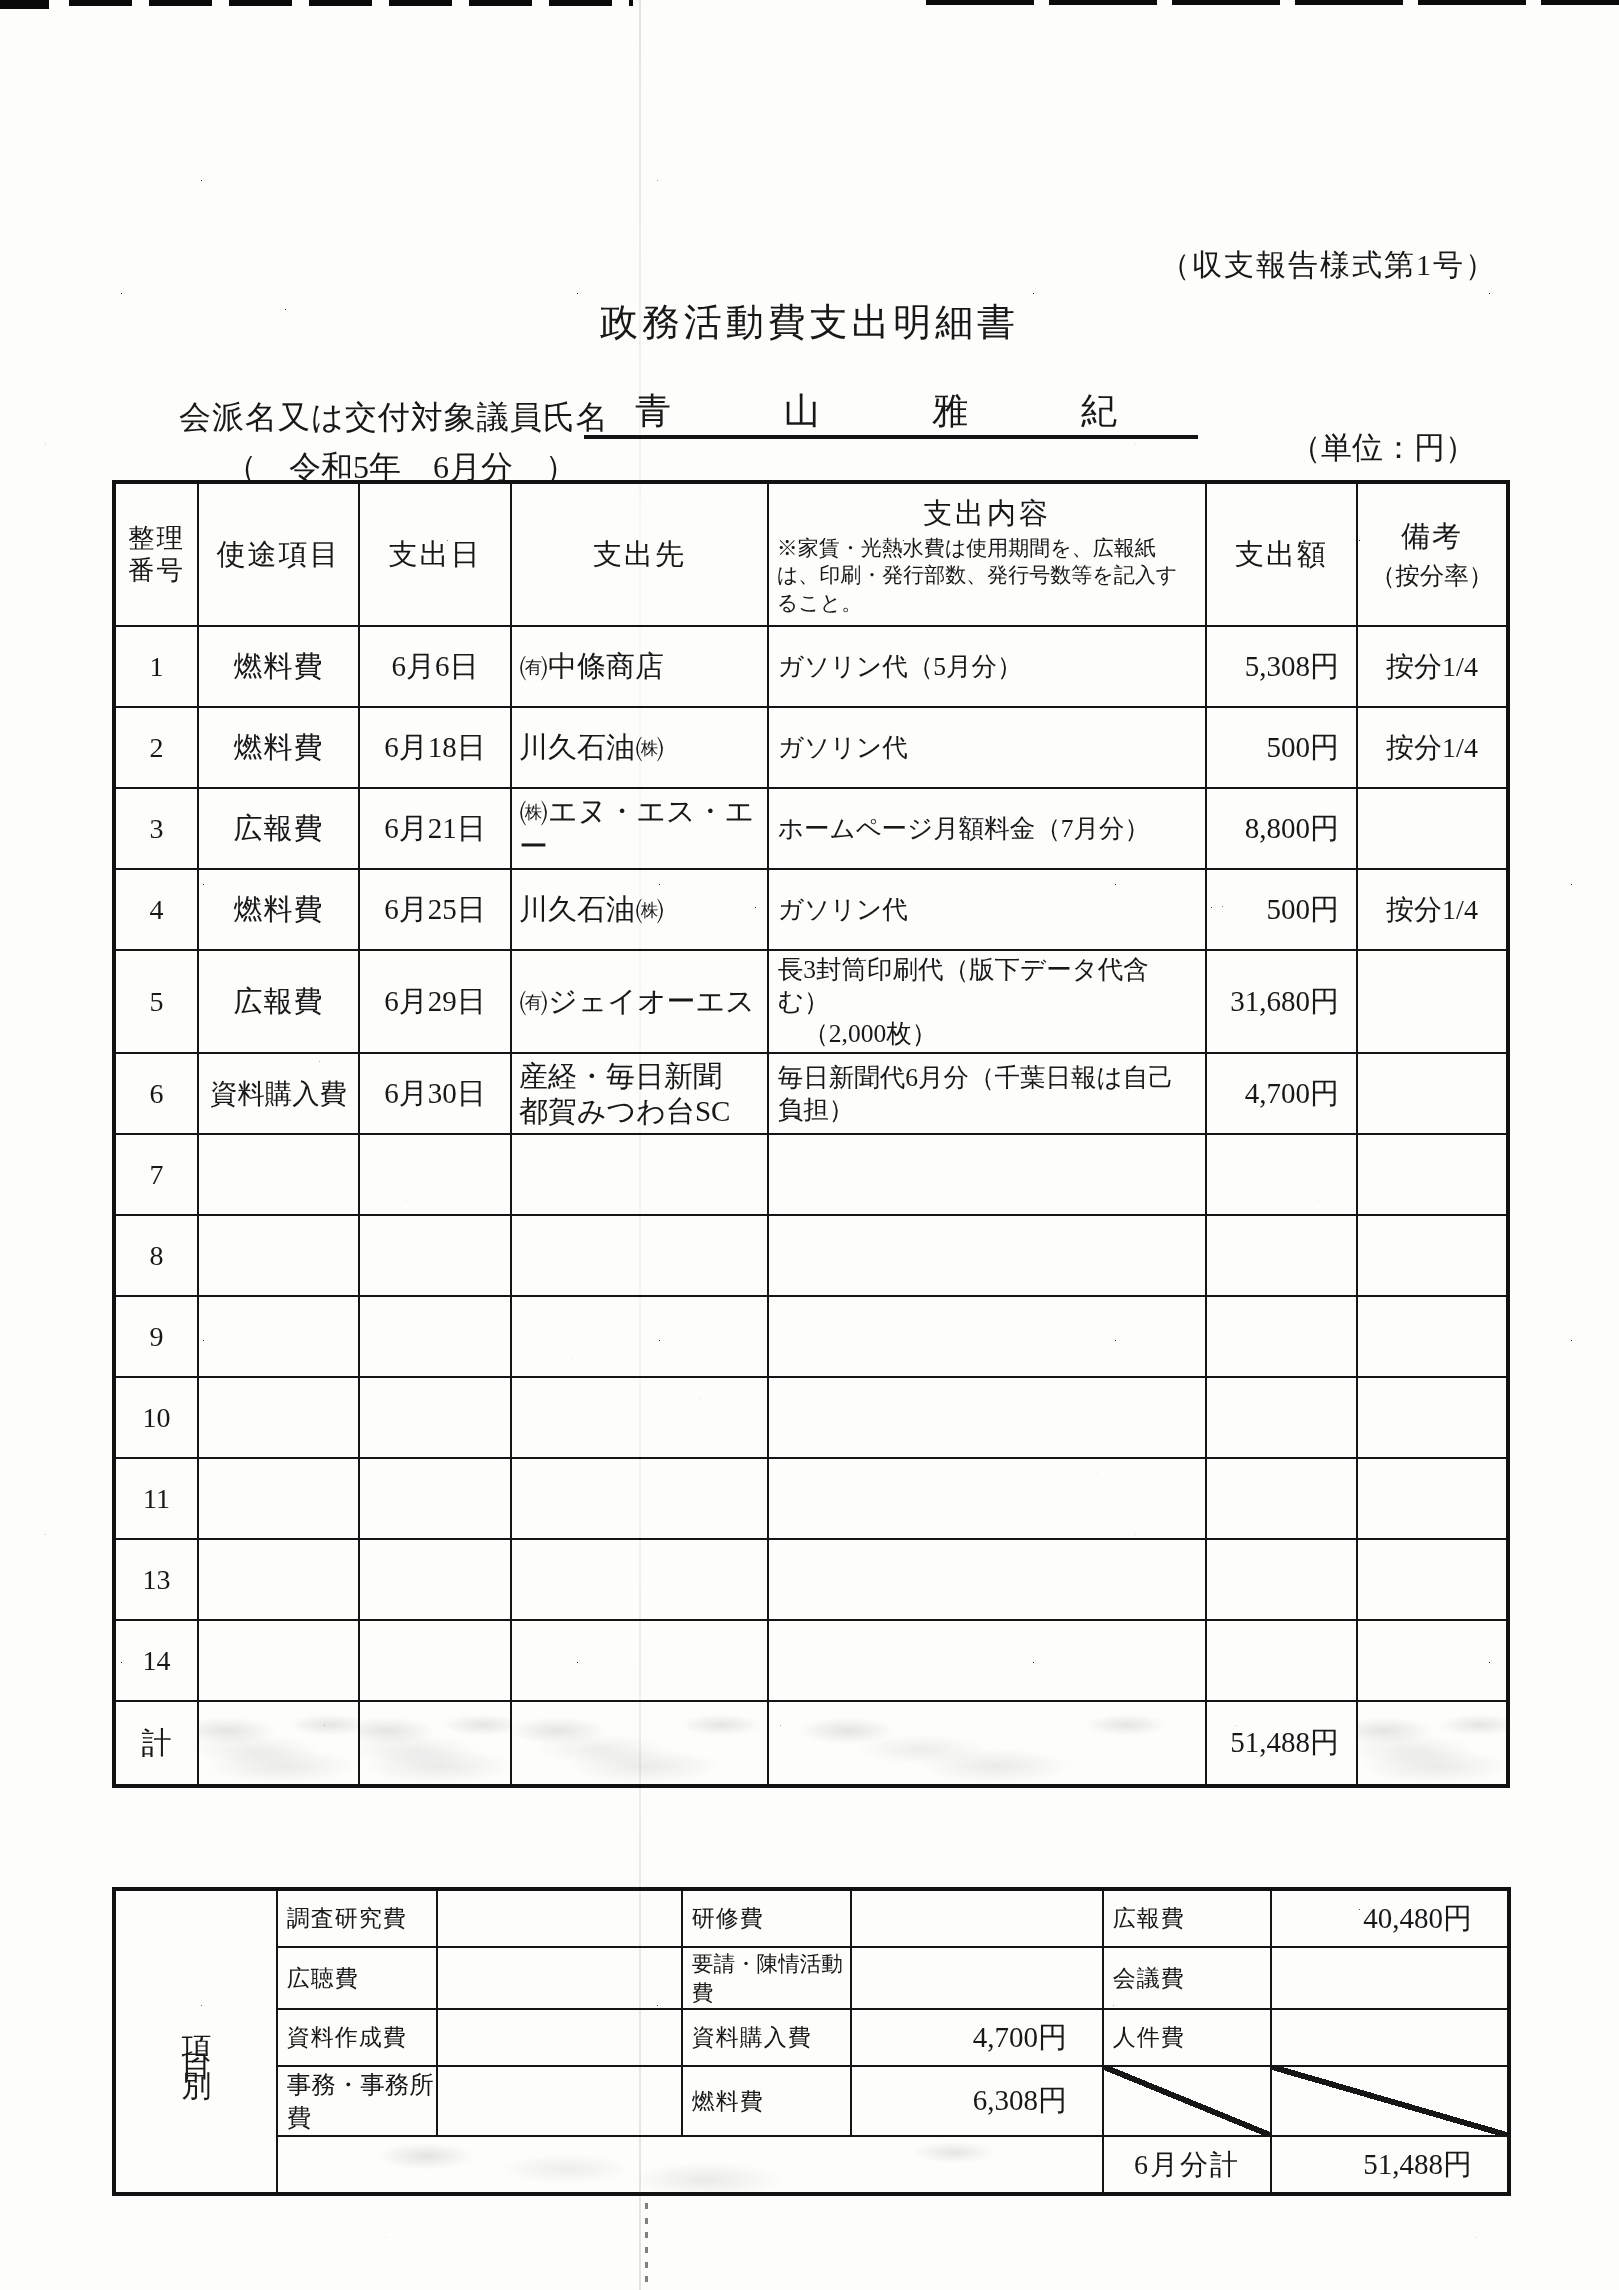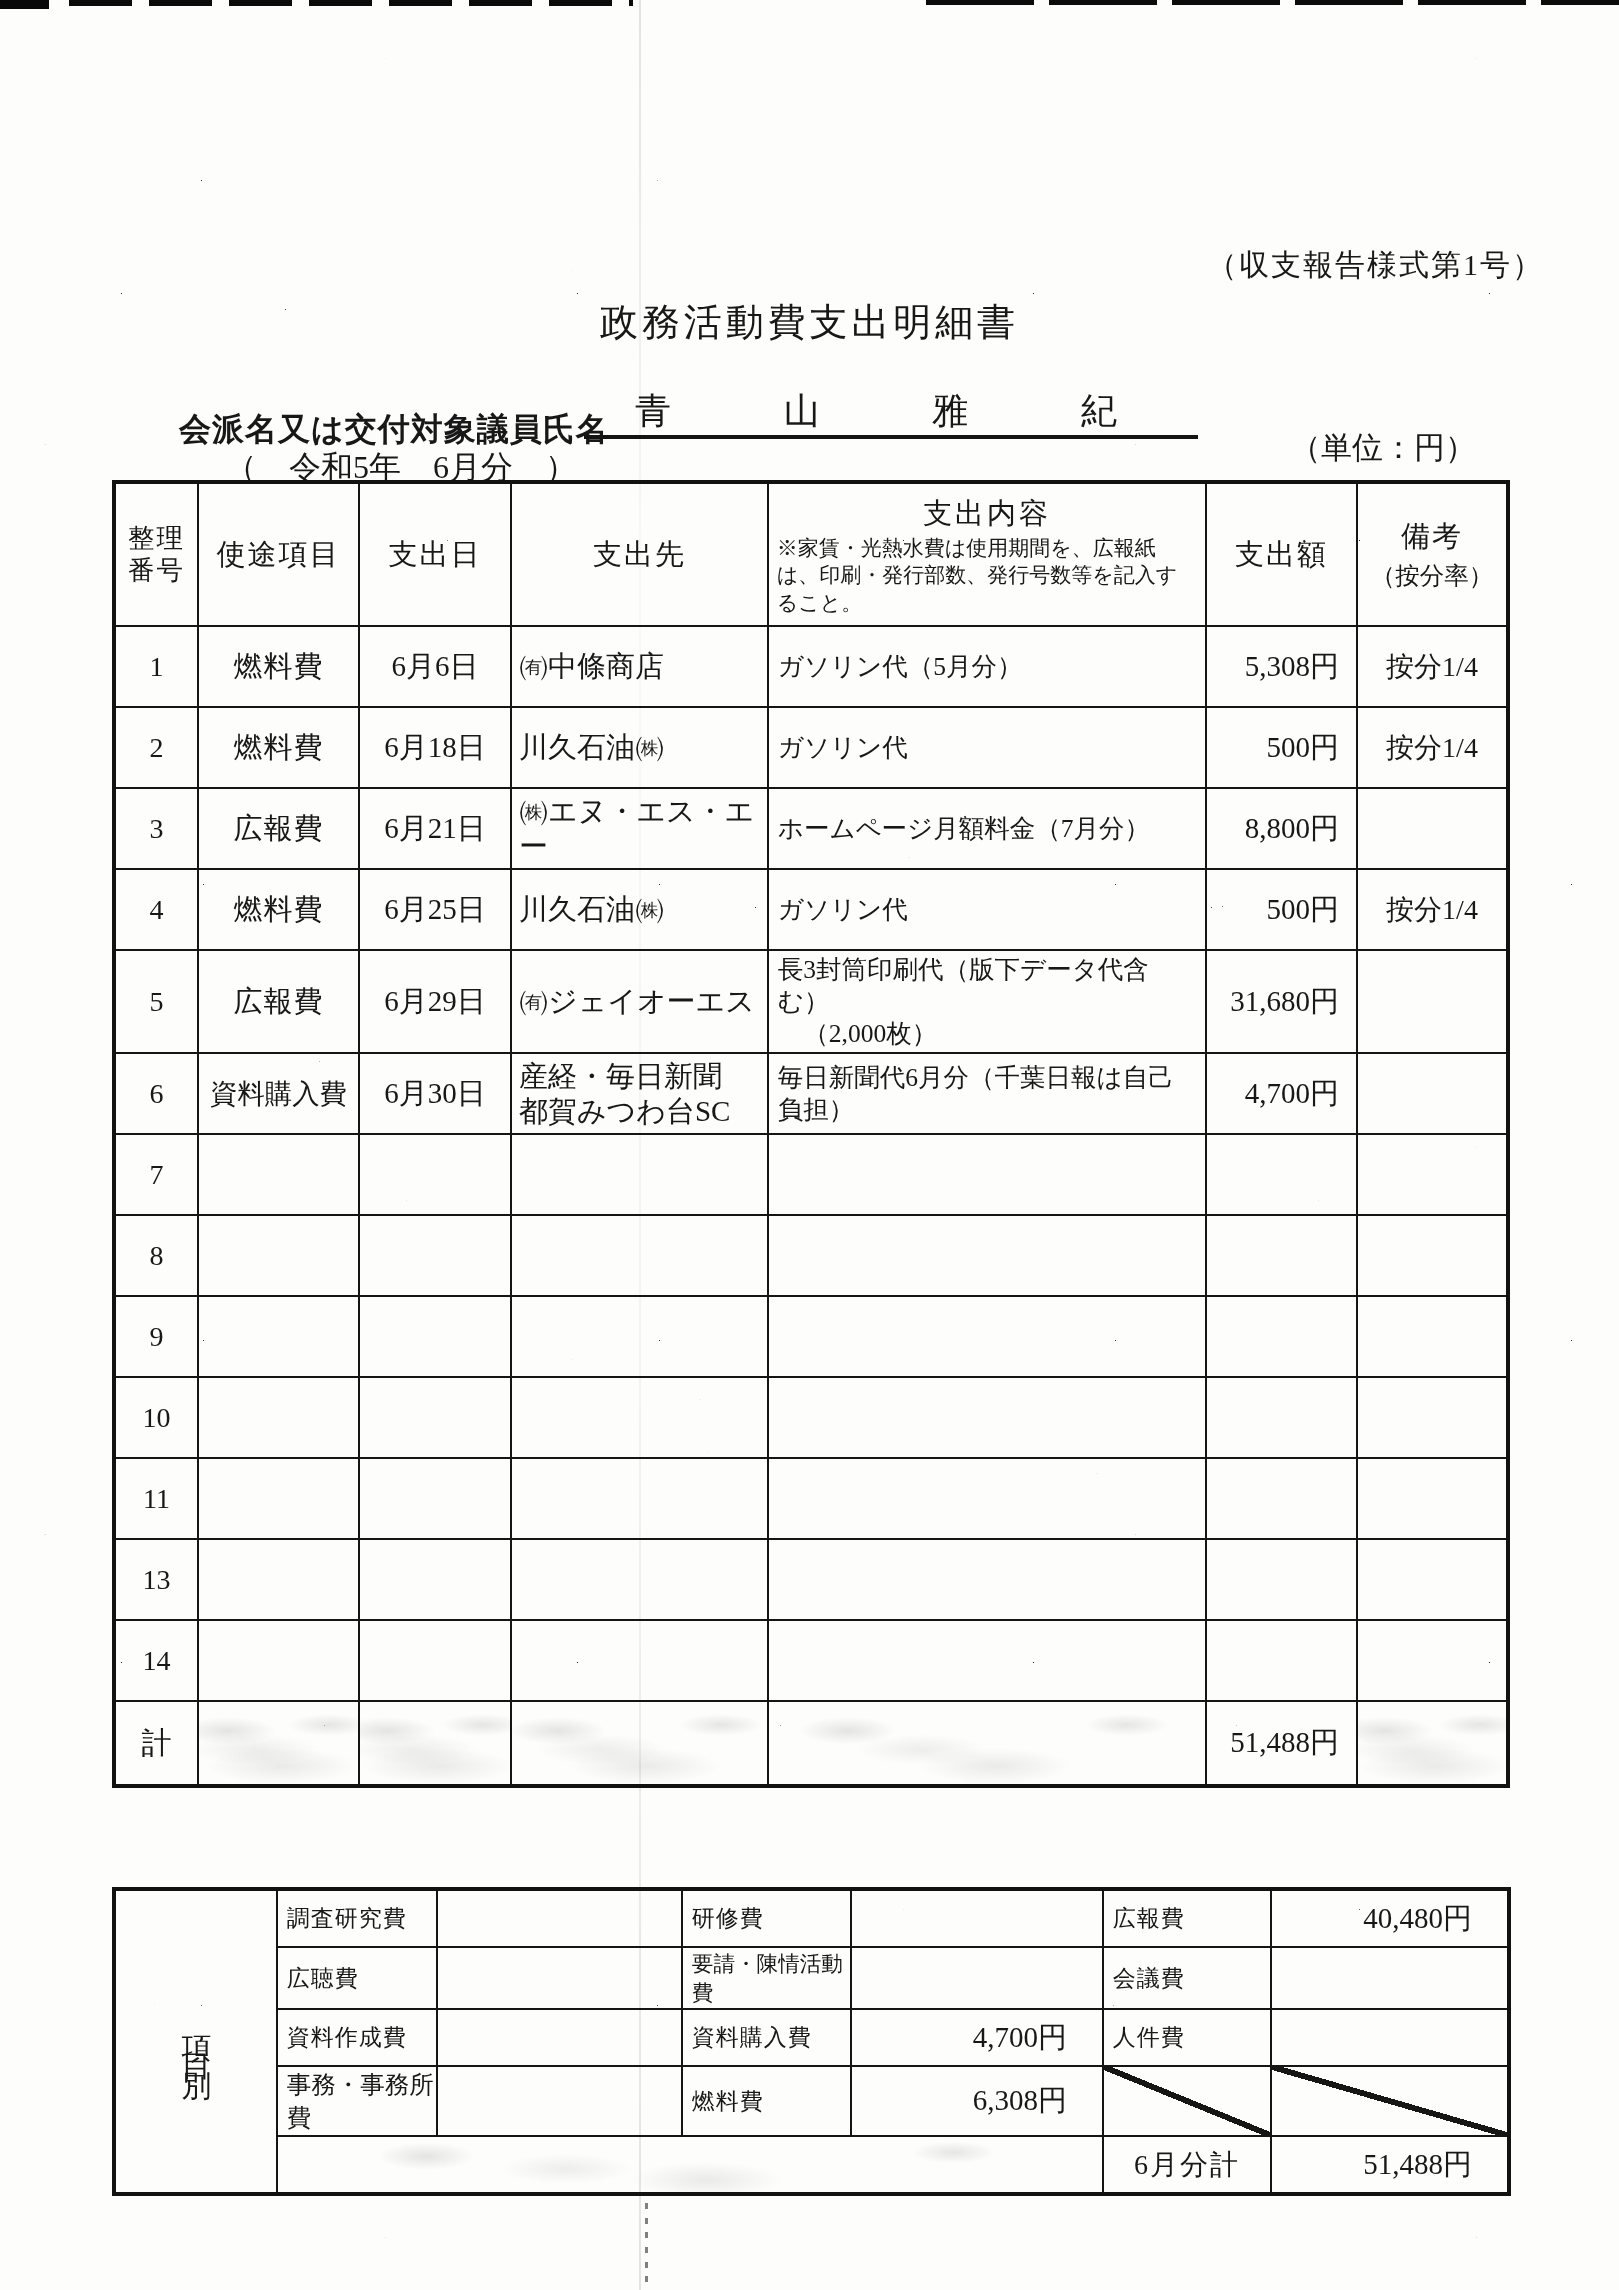--- a/index.html
+++ b/index.html
@@ -18,24 +18,24 @@
   .edge-b{position:absolute;left:926px;top:0;width:693px;height:4.9px;background:#0c0c0c;
     -webkit-mask-image:repeating-linear-gradient(to right,#000 0 108px,transparent 108px 123px);
     mask-image:repeating-linear-gradient(to right,#000 0 108px,transparent 108px 123px);}
   .edge-c{position:absolute;left:0;top:0;width:49px;height:8.8px;background:#090909;}
   .fold{position:absolute;left:639px;top:0;width:2px;height:100%;
     background:linear-gradient(to bottom,rgba(0,0,0,.10),rgba(0,0,0,.02) 25%,rgba(0,0,0,.04) 60%,rgba(0,0,0,.10));}
   .fold-b{position:absolute;left:645px;top:2203px;width:2.9px;height:87px;
     background:repeating-linear-gradient(to bottom,rgba(25,25,25,.55) 0 5.9px,transparent 5.9px 14.7px);}
   .noise-overlay{position:absolute;left:0;top:0;pointer-events:none;}
   
-  .form-label{position:absolute;left:1160px;top:245px;font-size:30px;letter-spacing:2px;margin-left:47px;}
+  .form-label{position:absolute;left:1160px;top:245px;font-size:30px;letter-spacing:2px;}
   .doc-title{position:absolute;left:0;right:0;top:297px;margin:0;text-align:center;
     font-size:38px;font-weight:normal;letter-spacing:3.9px;}
-  .name-label{position:absolute;left:179px;top:408px;font-size:32px;letter-spacing:1px;font-weight:bold;}
+  .name-label{position:absolute;left:179px;top:396px;font-size:32px;letter-spacing:1px;}
   .name-value{position:absolute;left:635px;top:387px;width:482px;display:flex;
     justify-content:space-between;font-size:36px;}
   .name-underline{position:absolute;left:584px;top:435px;width:614px;height:3.9px;background:#141414;}
   .period{position:absolute;left:225px;top:446px;font-size:32px;}
   .unit{position:absolute;left:1290px;top:427px;font-size:31px;}
   
   table{border-collapse:collapse;table-layout:fixed;}
   .main-table{position:absolute;left:112px;top:480px;width:1394px;border-radius:28px;}
   .main-table th,.main-table td{border:2.9px solid #151515;overflow:hidden;}
   .main-table{border:4.9px solid #121212;}

